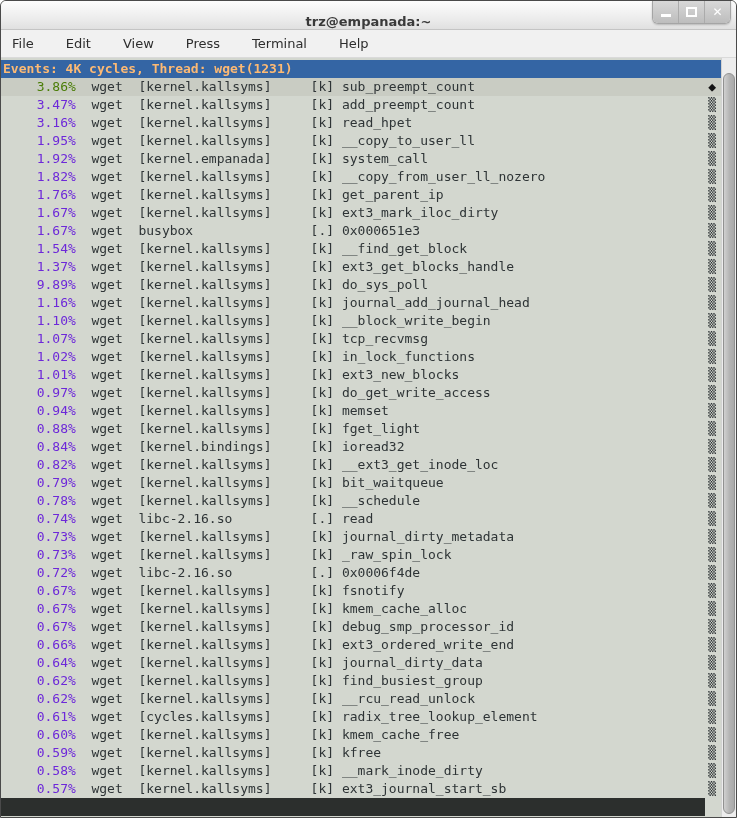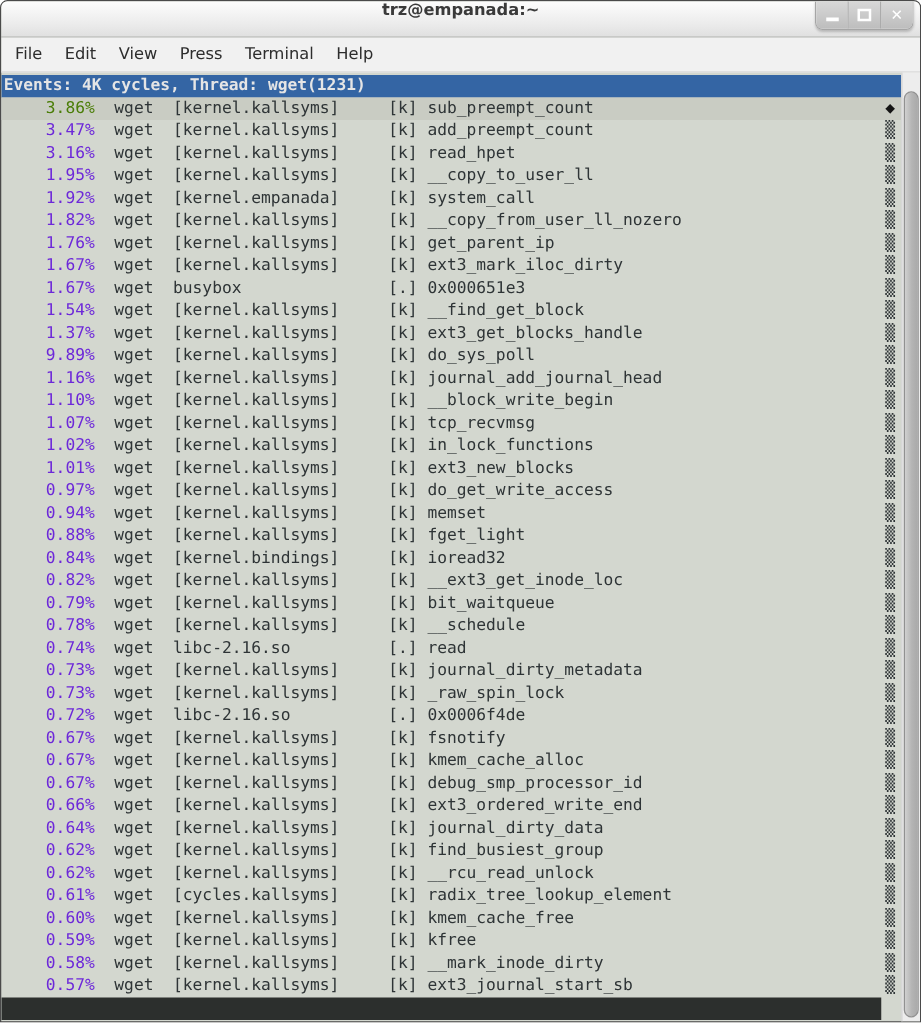--- a/index.html
+++ b/index.html
@@ -6,52 +6,52 @@
   .window {
     position:relative; width:737px; height:818px; box-sizing:border-box;
     border:1px solid #4a4a4a; border-radius:6px 6px 0 0; overflow:hidden;
     background:#d3d7cf; font-family:"DejaVu Sans", sans-serif;
   }
   
   .titlebar {
     position:relative; height:28px;
     background:linear-gradient(#fdfdfd, #eaeaea 70%, #e0e0e0);
     border-bottom:1px solid #c4c4c4;
-    display:flex; align-items:flex-start; justify-content:center;
+    display:flex; align-items:flex-end; justify-content:center;
   }
   .title { font-size:13px; font-weight:bold; color:#3a3a3a; }
   .winbtns {
     position:absolute; top:0; right:5px; display:flex;
     border:1px solid #a5a5a5; border-top:none;
     border-radius:0 0 6px 6px; overflow:hidden;
     box-shadow:0 1px 2px rgba(0,0,0,.2);
   }
   .wbtn {
     width:25px; height:22px; display:flex; align-items:center; justify-content:center;
     background:linear-gradient(#d8d8d8, #bdbdbd); cursor:default;
   }
   .wbtn + .wbtn { border-left:1px solid #ababab; }
   .g-min  { width:10px; height:3px; background:#ffffff; margin-top:6px; }
   .g-max  { width:7px; height:6px; border:2px solid #ffffff; }
   .g-close{ color:#ffffff; font-size:12px; font-weight:bold; line-height:1; }
   
   .menubar {
     height:27px; background:#f1f1f1; border-bottom:1px solid #dadada;
-    display:flex; align-items:center; font-size:13px; color:#2d2d2d; padding-left:2px;
+    display:flex; align-items:center; font-size:13px; color:#2d2d2d; padding-left:2px;gap:14px;
   }
   .menu-item { padding:4px 9px; }
   
   .terminal { position:relative; height:761px; display:flex; }
   .content {
     flex:1; overflow:hidden; padding-top:2px;
     font-family:"DejaVu Sans Mono", monospace; font-size:13px; line-height:18px;
     color:#2e3436;
   }
   .phdr {
-    height:18px; background:#3465a4; color:#e5e5e5; font-weight:bold;
+    height:18px; background:#3465a4; color:#fdba74; font-weight:bold;
     white-space:pre; padding-left:2px;
   }
   .trow { position:relative; height:18px; white-space:pre; padding-left:20px; }
   .trow.sel { background:#c9ccc3; }
   .pct { color:#6d28d9; }
   .sel .pct { color:#4a7d07; }
   .rest { color:#2e3436; }
   .mark { position:absolute; right:5px; top:0; color:#2e3436; }
   .sel .mark { color:#141414; }
   .statusbar {

